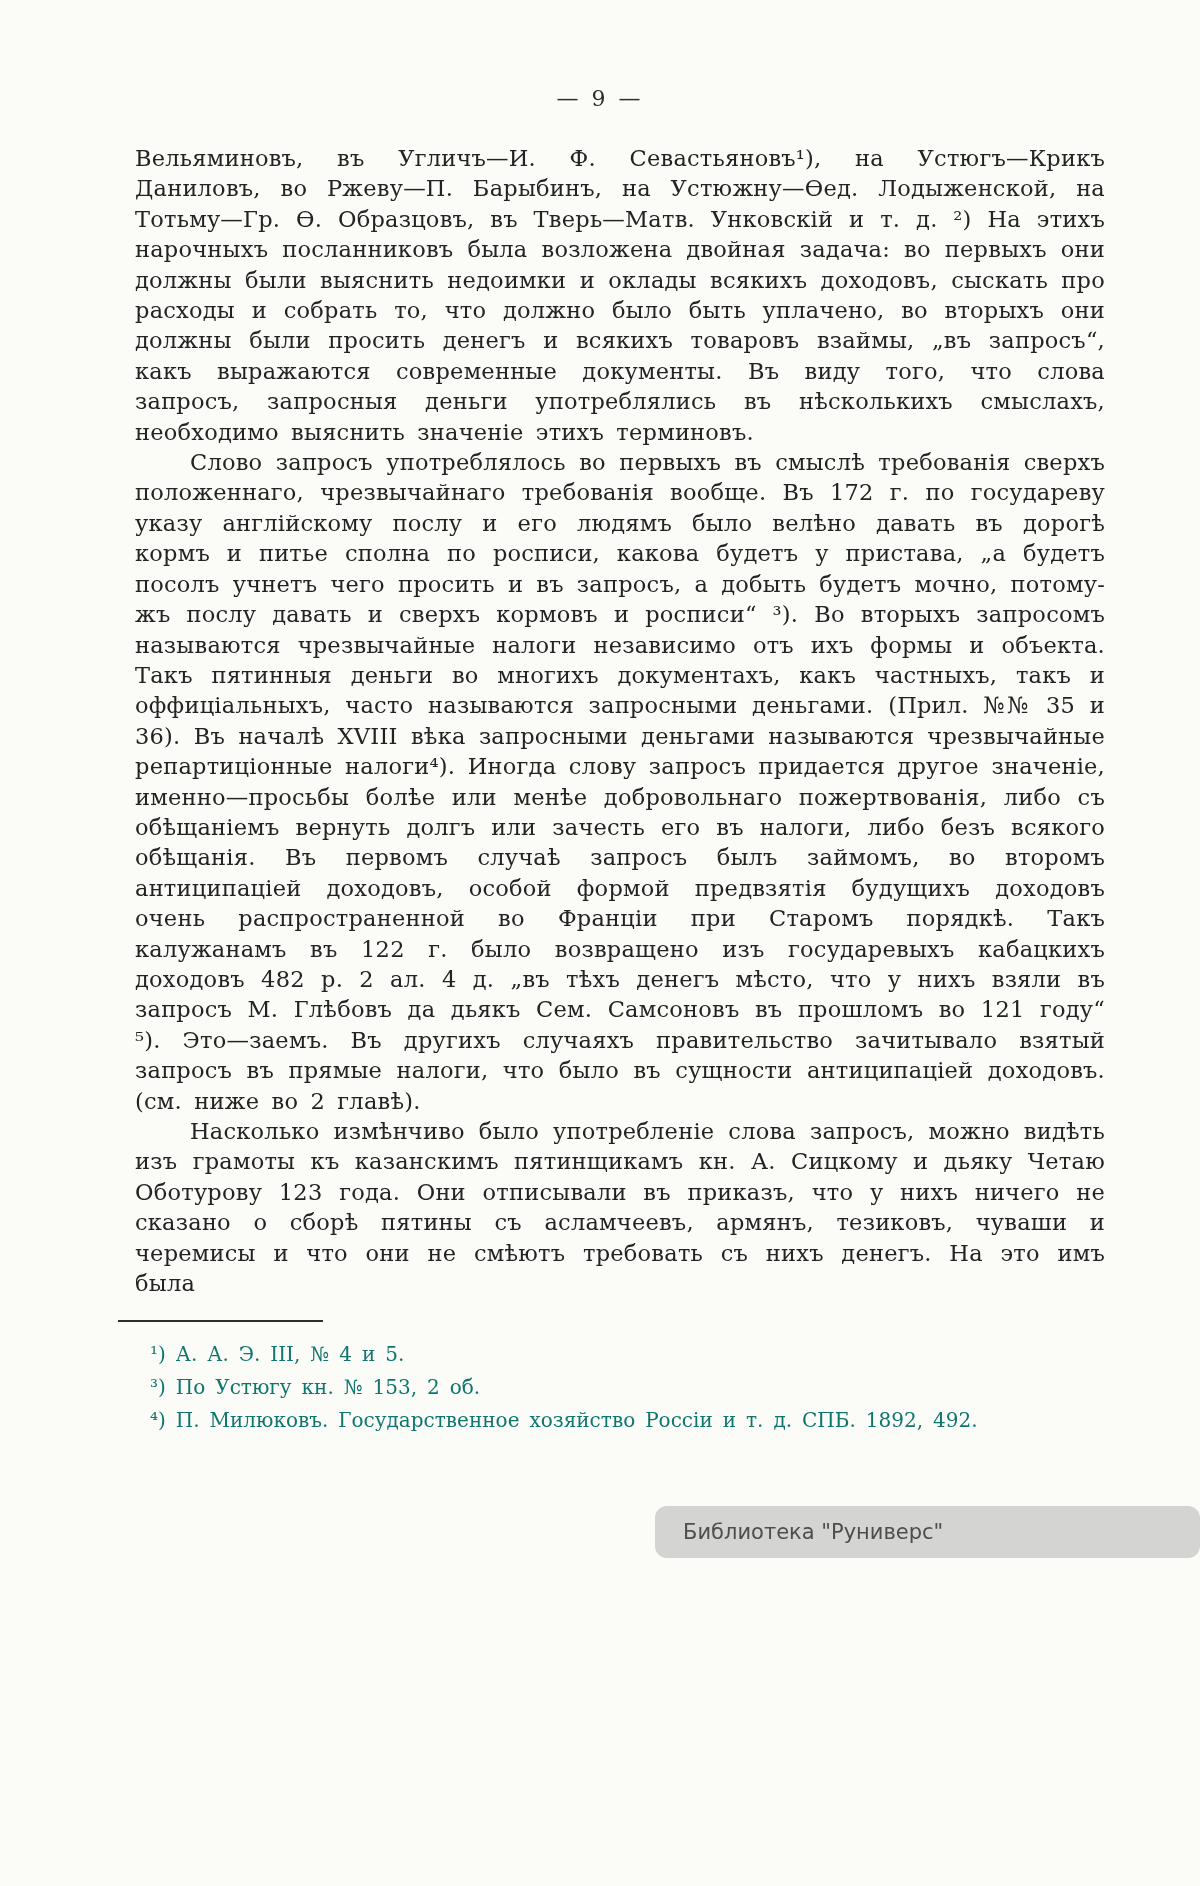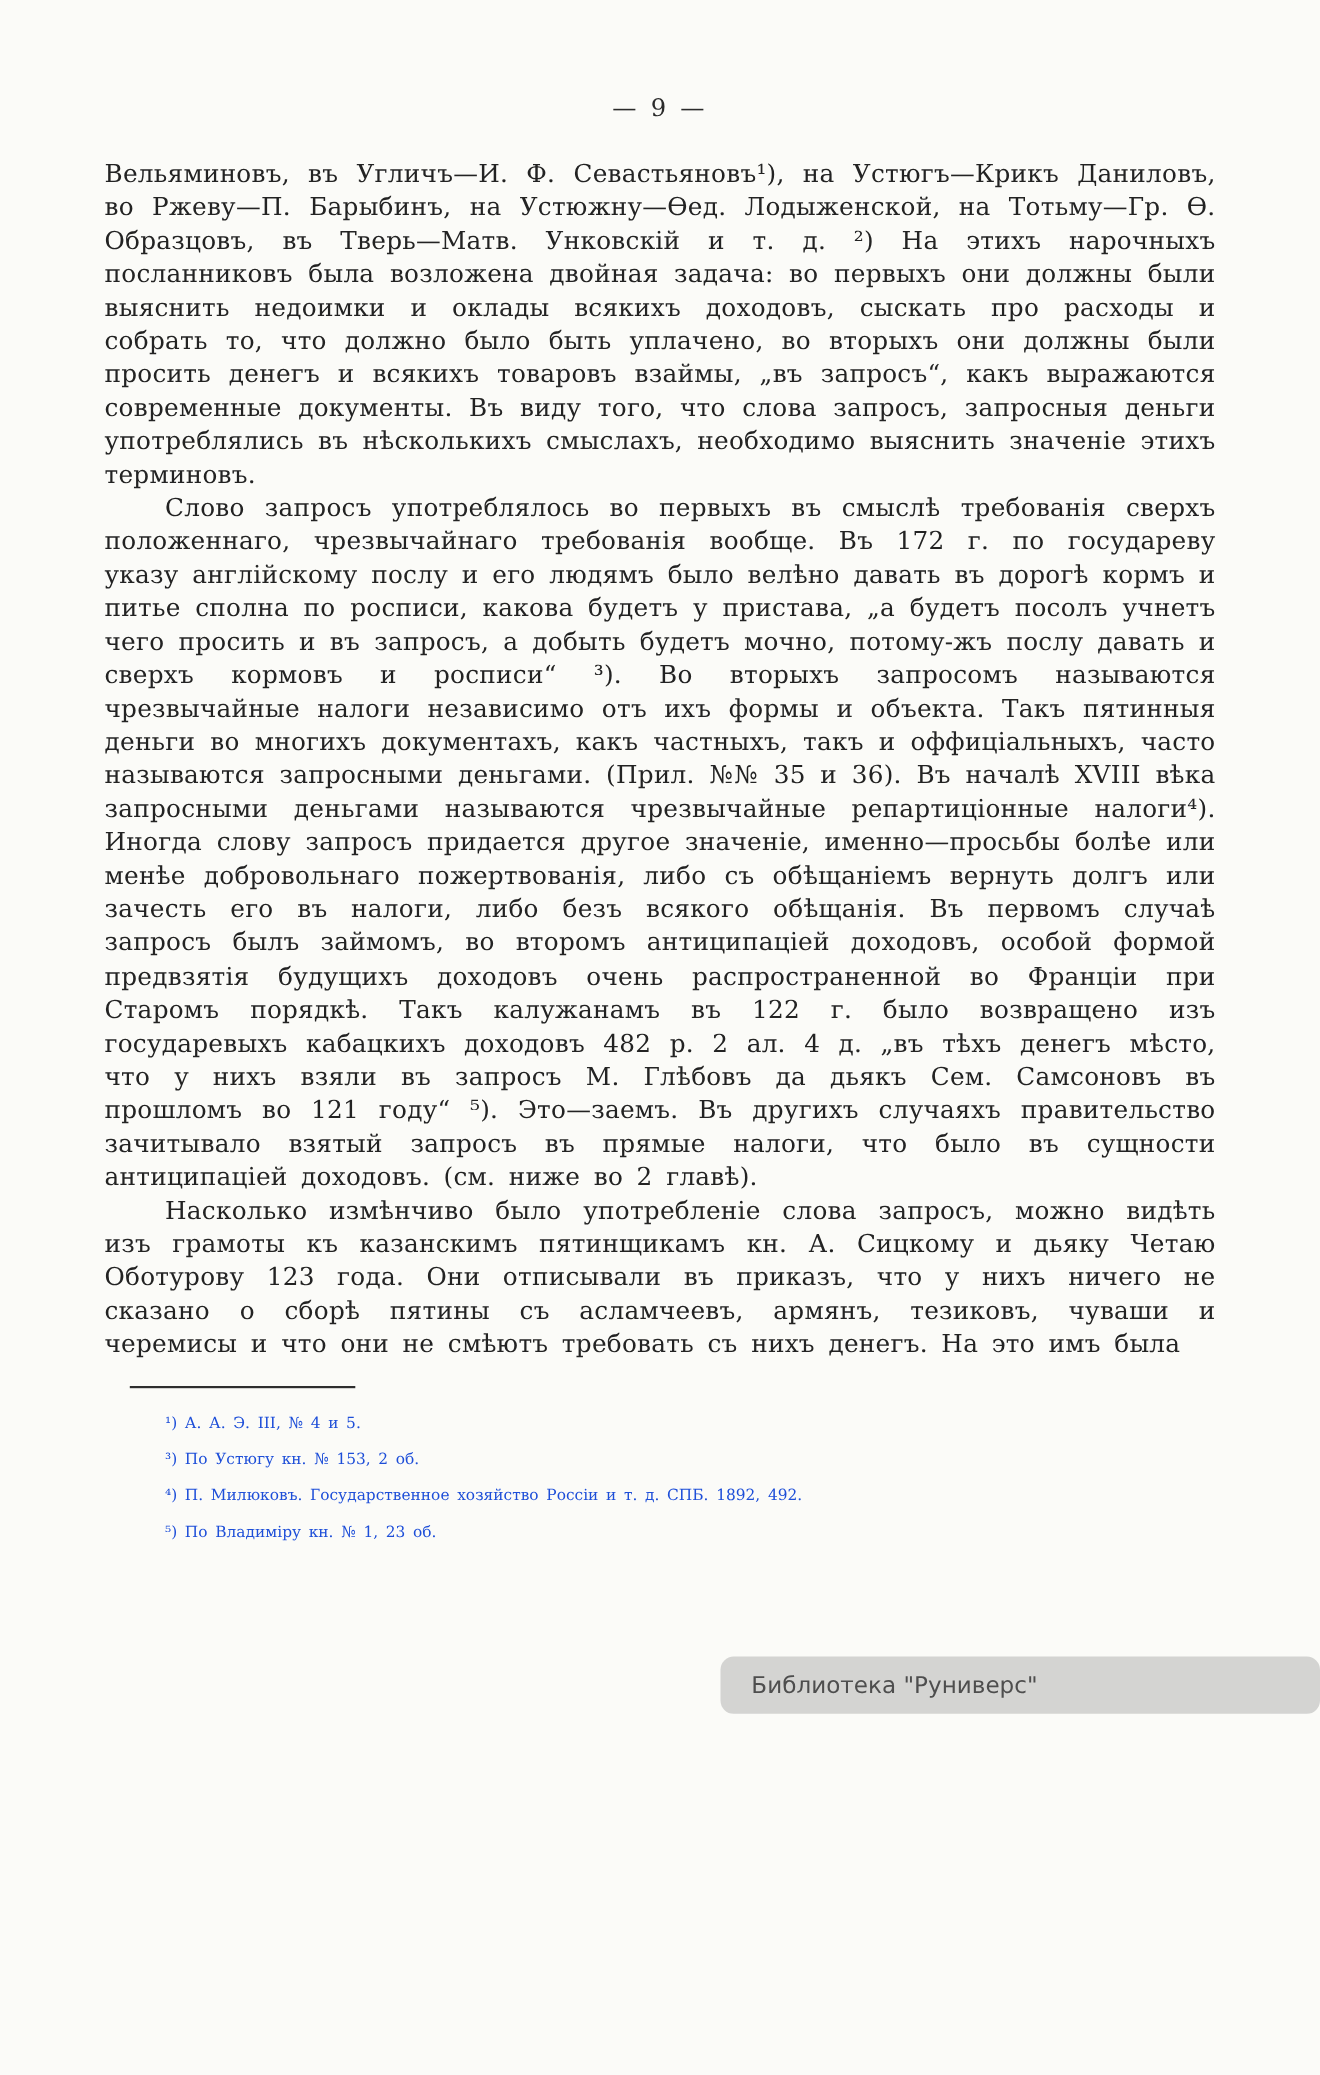--- a/index.html
+++ b/index.html
@@ -25,34 +25,34 @@
     color: #2b2b2b;
   }
   .content {
     margin: 32px 95px 0 95px;
     font-size: 22.5px;
     line-height: 30.4px;
     text-align: justify;
     word-spacing: 0.22em;
     letter-spacing: 0.01em;
   }
-  .content p { text-indent: 55px; }
+  .content p { text-indent: 55px; margin-left: 40px; }
   .content p.no-indent { text-indent: 0; }
   .footnote-rule {
     margin: 22px 0 0 118px;
     width: 205px;
     border-top: 2px solid #2e2e2e;
   }
   .footnotes {
     margin: 16px 66px 0 95px;
-    font-size: 14px;
+    font-size: 20px;
     line-height: 33px;
     text-align: justify;
     word-spacing: 0.18em;
-    color: #1d4ed8;
+    color: #0f766e;
   }
   .footnotes p { text-indent: 55px; }
   .watermark {
     position: absolute;
     top: 1506px;
     right: 0;
     width: 545px;
     height: 52px;
     background: #d4d4d2;
     border-radius: 12px;
@@ -76,20 +76,19 @@
     <p>Слово запросъ употреблялось во первыхъ въ смыслѣ требованія сверхъ положеннаго, чрезвычайнаго требованія вообще. Въ 172 г. по государеву указу англійскому послу и его людямъ было велѣно давать въ дорогѣ кормъ и питье сполна по росписи, какова будетъ у пристава, „а будетъ посолъ учнетъ чего просить и въ запросъ, а добыть будетъ мочно, потому-жъ послу давать и сверхъ кормовъ и росписи“ ³). Во вторыхъ запросомъ называются чрезвычайные налоги независимо отъ ихъ формы и объекта. Такъ пятинныя деньги во многихъ документахъ, какъ частныхъ, такъ и оффиціальныхъ, часто называются запросными деньгами. (Прил. №№ 35 и 36). Въ началѣ XVIII вѣка запросными деньгами называются чрезвычайные репартиціонные налоги⁴). Иногда слову запросъ придается другое значеніе, именно—просьбы болѣе или менѣе добровольнаго пожертвованія, либо съ обѣщаніемъ вернуть долгъ или зачесть его въ налоги, либо безъ всякого обѣщанія. Въ первомъ случаѣ запросъ былъ займомъ, во второмъ антиципаціей доходовъ, особой формой предвзятія будущихъ доходовъ очень распространенной во Франціи при Старомъ порядкѣ. Такъ калужанамъ въ 122 г. было возвращено изъ государевыхъ кабацкихъ доходовъ 482 р. 2 ал. 4 д. „въ тѣхъ денегъ мѣсто, что у нихъ взяли въ запросъ М. Глѣбовъ да дьякъ Сем. Самсоновъ въ прошломъ во 121 году“ ⁵). Это—заемъ. Въ другихъ случаяхъ правительство зачитывало взятый запросъ въ прямые налоги, что было въ сущности антиципаціей доходовъ. (см. ниже во 2 главѣ).</p>
     <p>Насколько измѣнчиво было употребленіе слова запросъ, можно видѣть изъ грамоты къ казанскимъ пятинщикамъ кн. А. Сицкому и дьяку Четаю Оботурову 123 года. Они отписывали въ приказъ, что у нихъ ничего не сказано о сборѣ пятины съ асламчеевъ, армянъ, тезиковъ, чуваши и черемисы и что они не смѣютъ требовать съ нихъ денегъ. На это имъ была</p>
   </div>
 
   <div class="footnote-rule"></div>
 
   <div class="footnotes">
     <p>¹) А. А. Э. III, № 4 и 5.</p>
     <p>³) По Устюгу кн. № 153, 2 об.</p>
     <p>⁴) П. Милюковъ. Государственное хозяйство Россіи и т. д. СПБ. 1892, 492.</p>
-    <p>⁵) По Владиміру кн. № 1, 23 об.</p>
   </div>
 
   <div class="watermark">
     <span>Библиотека "Руниверс"</span>
   </div>
 
 </div>
 
 </body></html>

